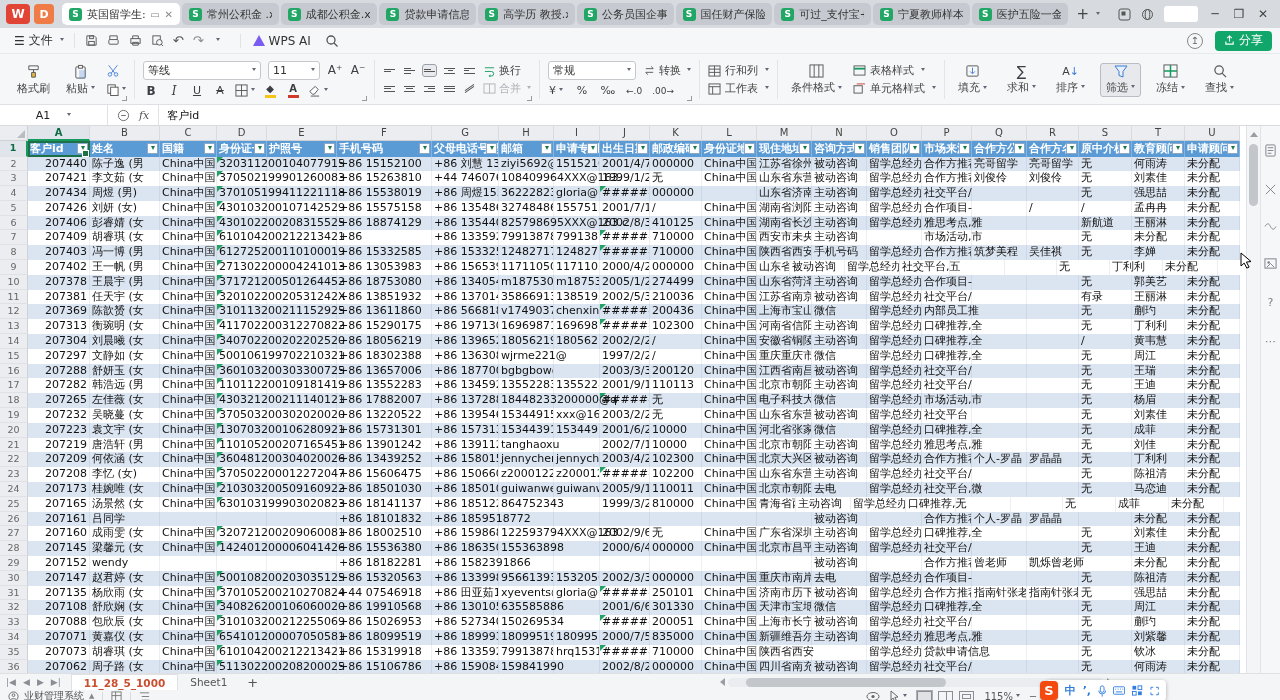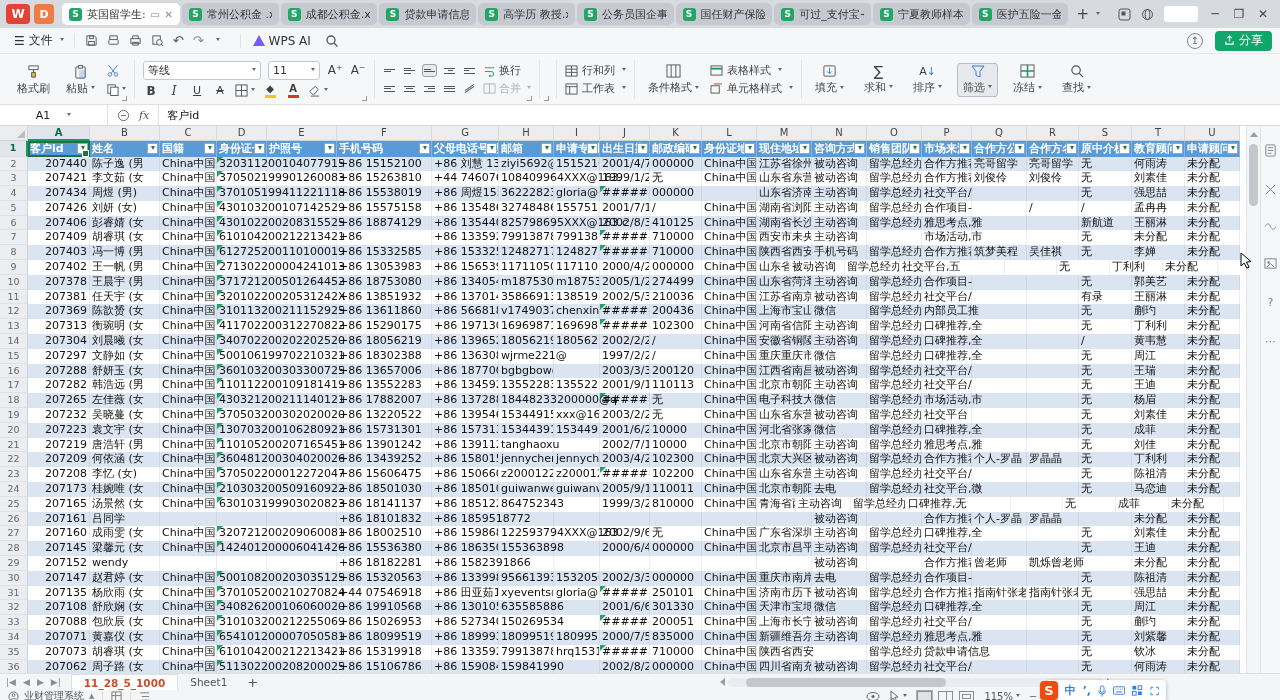--- a/index.html
+++ b/index.html
@@ -395,20 +395,45 @@
           <span>合并</span>
             <span class="car sm" style="border-top-color:#b0b2b8"></span>
         </div>
       </div>
     </div>
     <div class="dlg"></div>
   </div>
   <div class="rsep"></div>
 
   <div class="rg">
+    <div class="vcol2">
+      <div class="hrow">
+        <div class="selbox" style="width:88px">
+            <span>常规</span>
+            <span class="car sm"></span>
+          </div>
+        <div class="lblbtn" style="flex-direction:row;gap:3px">
+          <svg width="13" height="11" viewBox="0 0 14 12">
+              <path d="M3 4h8l-2-2.5M11 8H3l2 2.5" fill="none" stroke="#555"></path>
+            </svg>
+          <span>转换</span>
+            <span class="car sm"></span>
+        </div>
+      </div>
+      <div class="hrow" style="gap:10px">
+        <span class="ib">
+            <span>¥</span>
+            <span class="car sm"></span>
+          </span>
+        <span class="ib">%</span>
+        <span class="ib">‰</span>
+        <span class="ib" style="font-size:9px">←.0</span>
+        <span class="ib" style="font-size:9px">.00→</span>
+      </div>
+    </div>
     <div class="dlg"></div>
   </div>
   <div class="rsep"></div>
 
   <div class="rg">
     <div class="vcol2">
       <div class="lblbtn" style="flex-direction:row;gap:4px">
         <svg width="13" height="12" viewBox="0 0 14 13">
             <rect x="1" y="1" width="12" height="11" fill="none" stroke="#555"></rect>
             <path d="M1 4.5h12M1 8h12M7 1v11" stroke="#555"></path>

